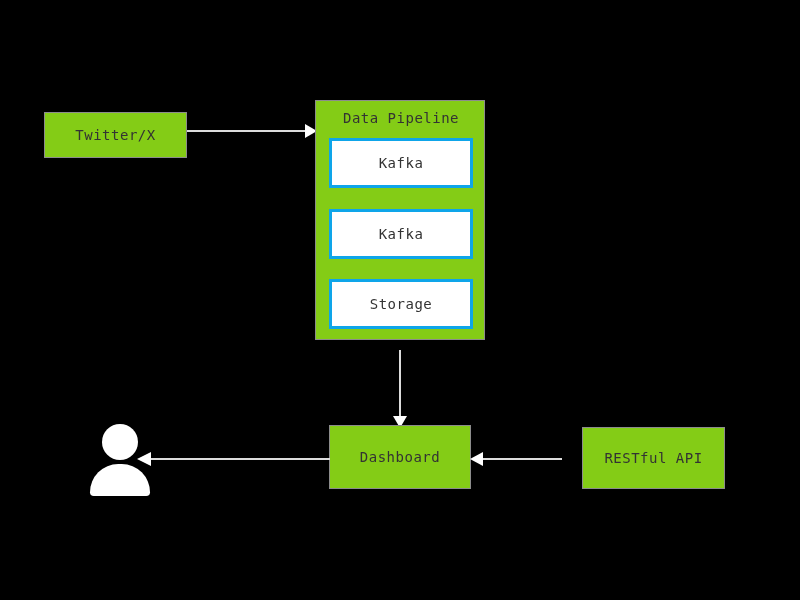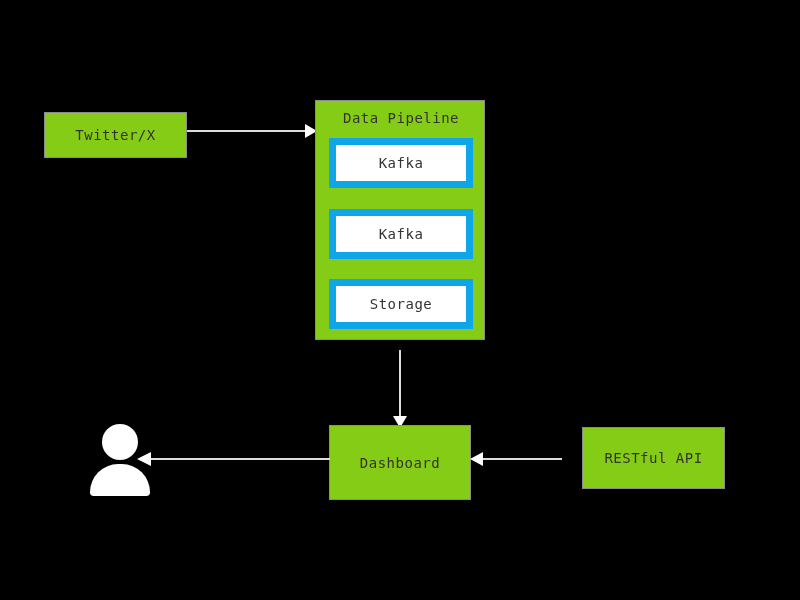--- a/index.html
+++ b/index.html
@@ -60,40 +60,40 @@
     font-family: "DejaVu Sans Mono", "Liberation Mono", monospace;
     font-size: 14px;
     letter-spacing: 0.5px;
   }
   .sub-box {
     position: absolute;
     left: 13px;
     width: 144px;
     height: 50px;
     background: #ffffff;
-    border: 7px solid #0ea5e9;
+    border: 3px solid #0ea5e9;
     box-sizing: border-box;
     display: flex;
     align-items: center;
     justify-content: center;
     color: #333333;
     font-family: "DejaVu Sans Mono", "Liberation Mono", monospace;
     font-size: 14px;
     letter-spacing: 0.5px;
   }
   #sub-kafka   { top: 37px; }
   #sub-nifi    { top: 108px; }
   #sub-storage { top: 178px; }
 
   
   #node-dashboard {
     left: 329px;
     top: 425px;
     width: 142px;
-    height: 75px;
+    height: 64px;
   }
   
   #node-api {
     left: 582px;
     top: 427px;
     width: 143px;
     height: 62px;
     align-items: center;
   }
 

